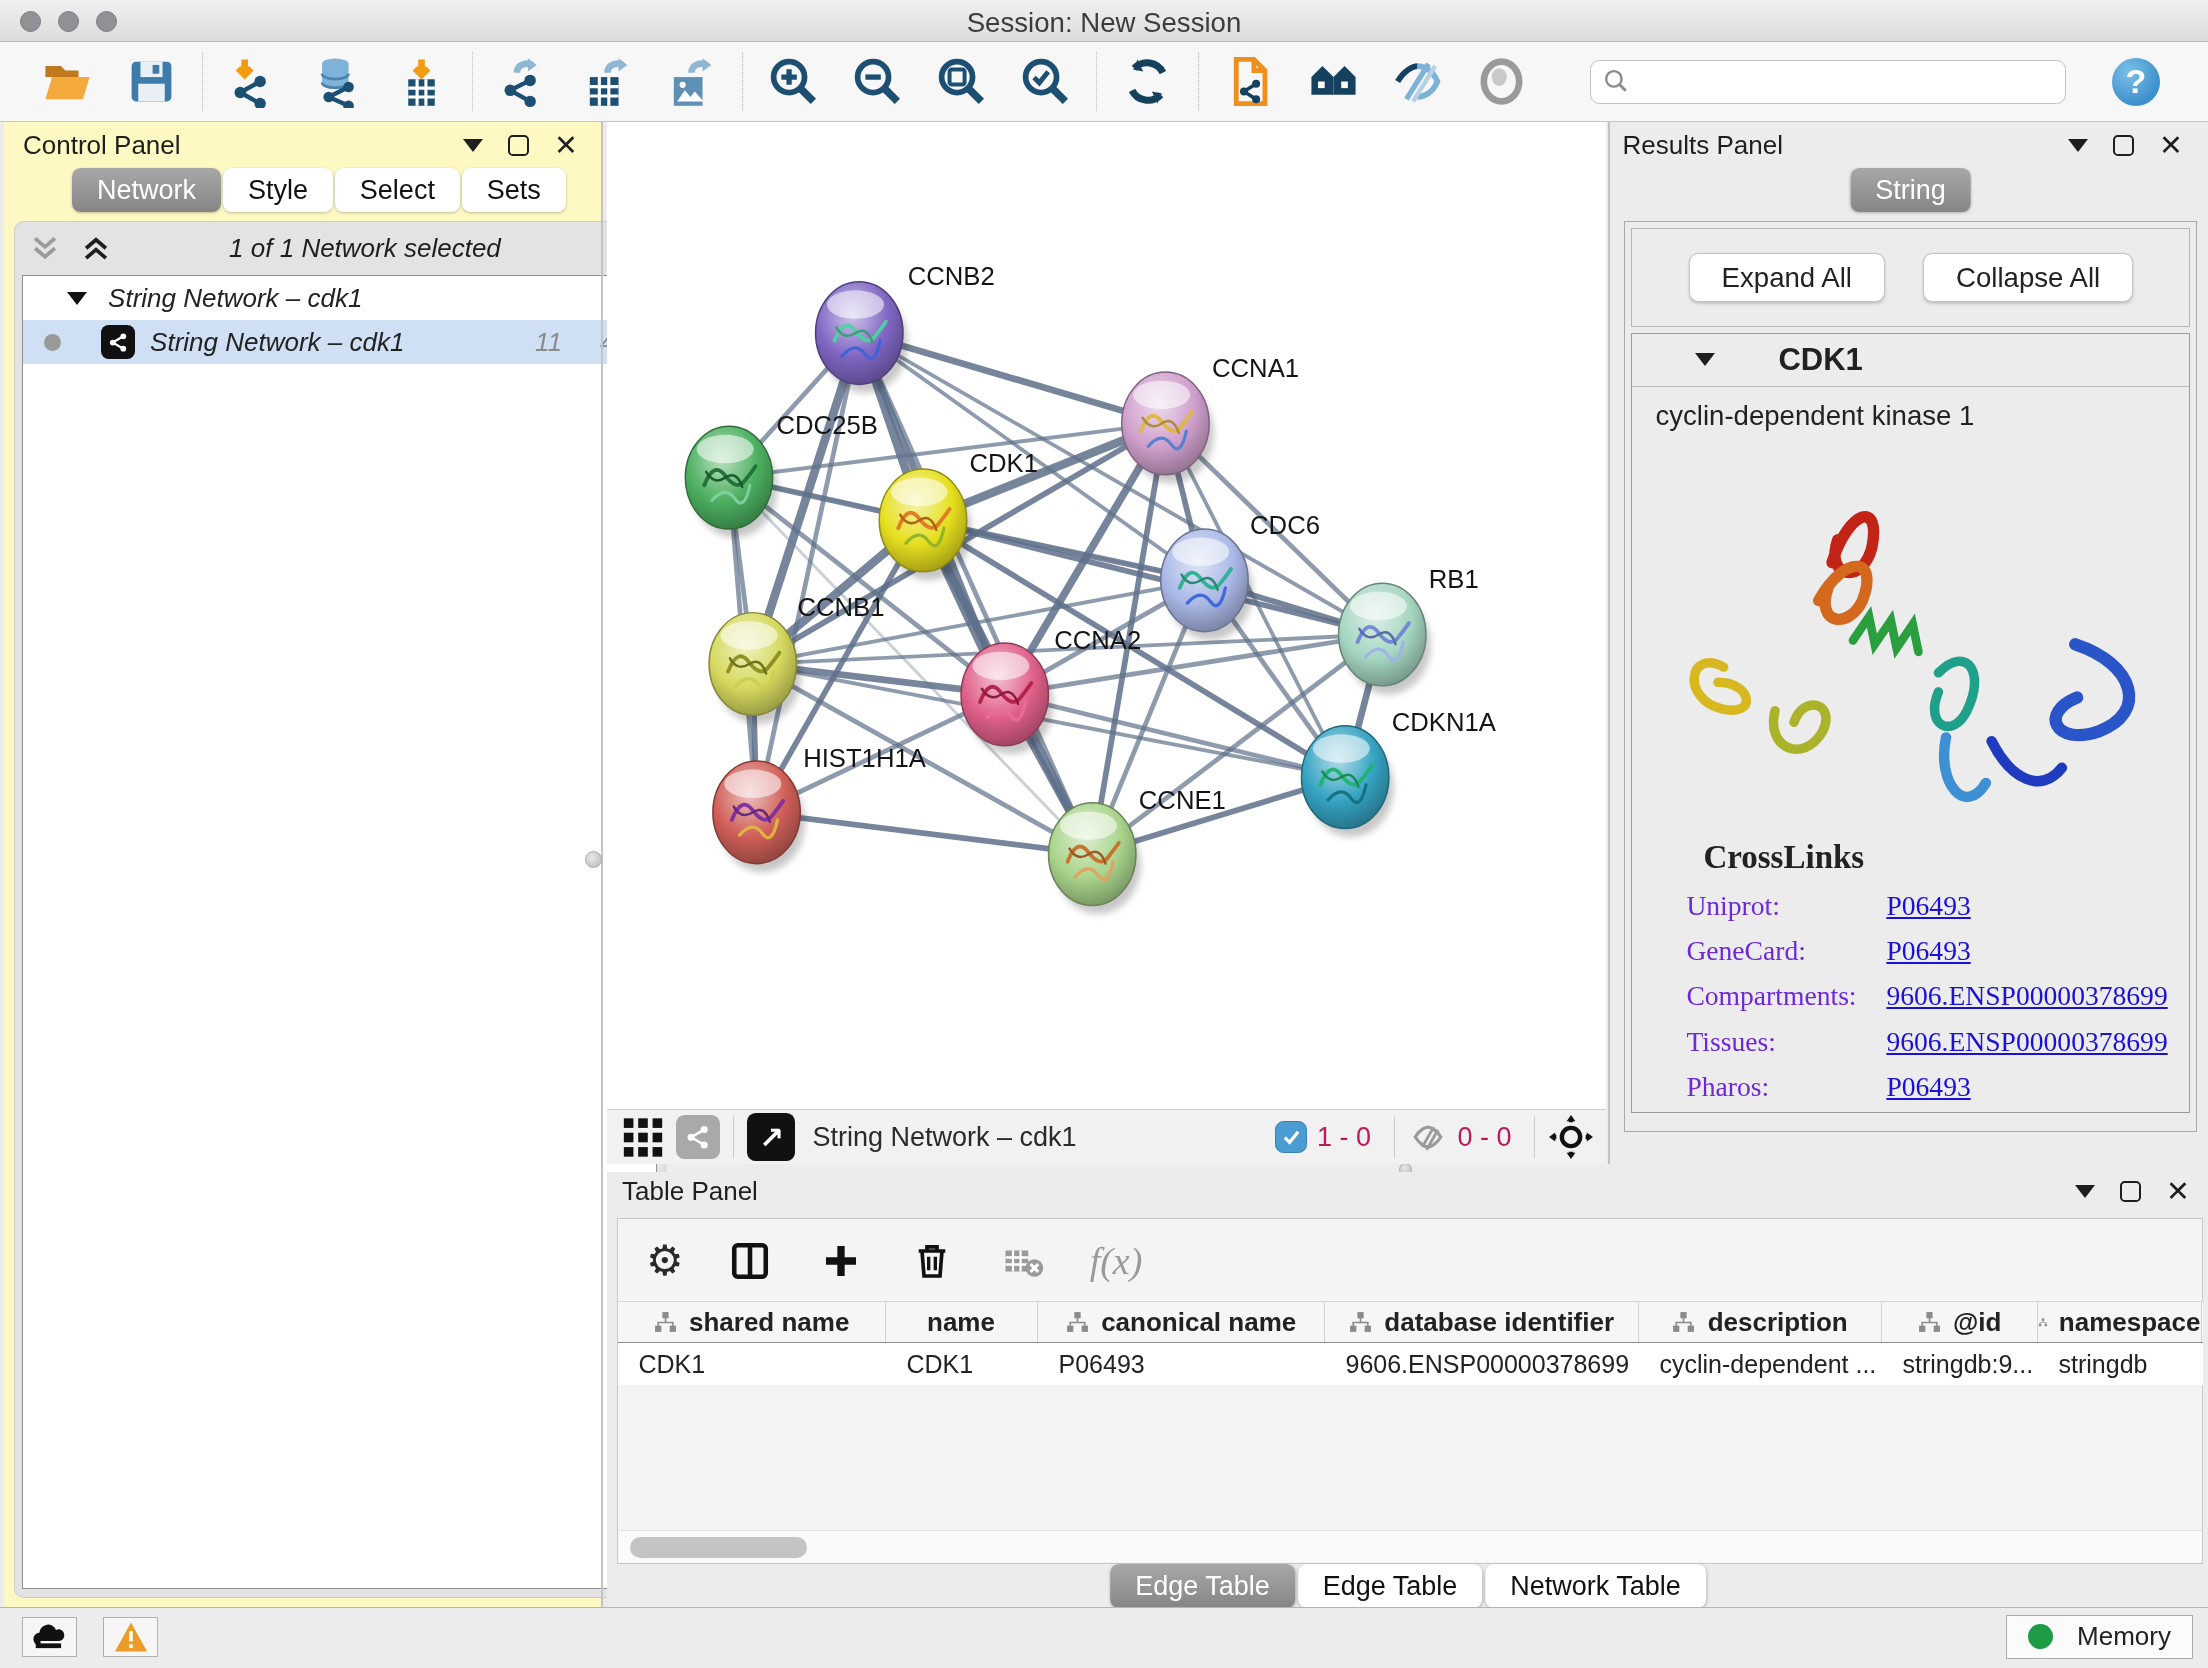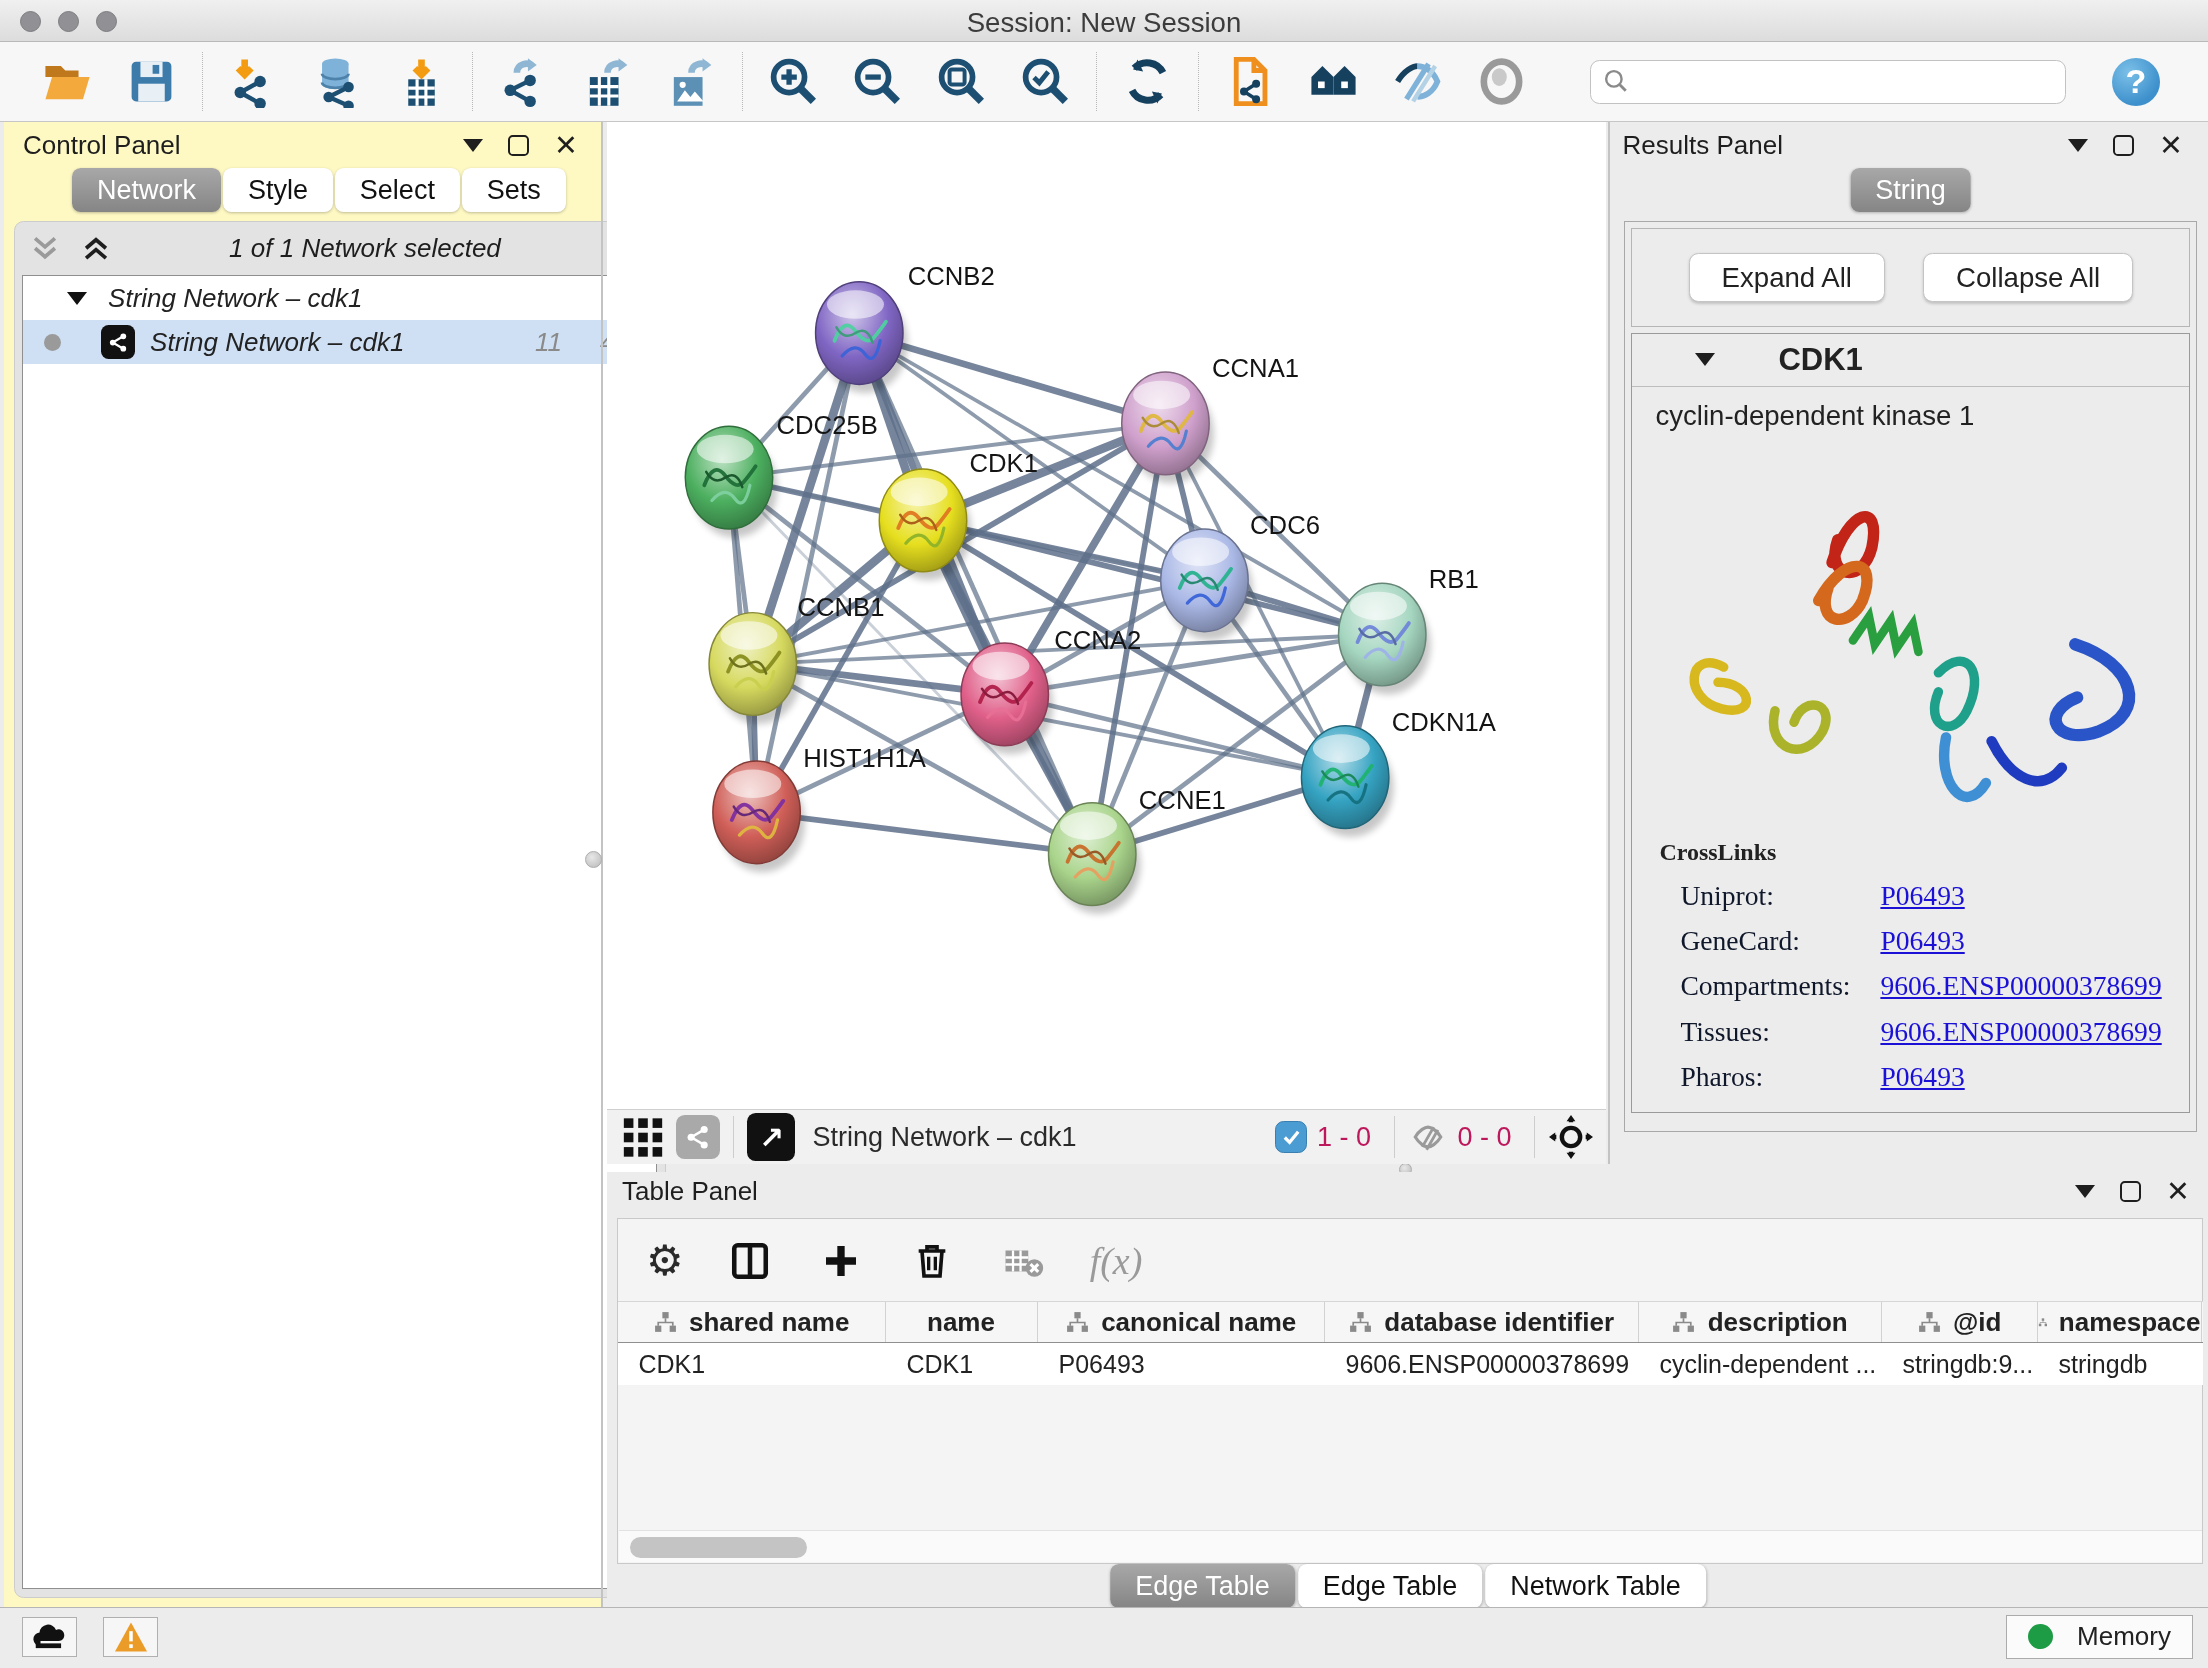--- a/index.html
+++ b/index.html
@@ -87,23 +87,23 @@
     display:flex; align-items:center; justify-content:center; gap:38px; }
   .rp-btn { height:49px; padding:0 32px; background:#fff; border:1px solid #c4c4c4; border-radius:9.5px;
     font-size:27.6px; display:flex; align-items:center; box-shadow:0 1.9px 2.9px rgba(0,0,0,.18); cursor:pointer; }
   #rp-entry { margin-top:5.7px; border:1px solid #9a9a9a; background:#ececec; height:780px; position:relative; }
   #rp-entry-head { height:53px; border-bottom:1px solid #bdbdbd; display:flex; align-items:center; }
   #rp-entry-head .ctl-tri { margin-left:63px; }
   #rp-entry-name { font-size:31px; font-weight:bold; margin-left:63px; }
   #rp-desc { font-size:27.6px; margin:13.3px 0 0 23px; }
   #rp-protein { margin:9.5px auto 0 auto; width:533px; height:380px; }
   #rp-cross { margin:15px 0 0 27px; font-family:"Liberation Serif","DejaVu Serif",serif; }
-  #rp-cross-title { font-size:24px; font-weight:bold; }
+  #rp-cross-title { font-size:33px; font-weight:bold;margin-left:44px; }
   .cl-row { display:flex; margin-top:13.3px; font-size:27.6px; }
-  .cl-label { width:200px; margin-left:21px; color:#0f172a; }
+  .cl-label { width:200px; margin-left:27px; color:#6d28d9; }
   .cl-link { color:#1a10d6; text-decoration:underline; cursor:pointer; }
 
   
   #table-panel { left:607px; top:1172px; width:1602px; height:436px; background:#ececec; }
   #tp-header { position:absolute; left:15px; right:19px; top:3.8px; display:flex; justify-content:space-between; align-items:center; }
   #tp-box { position:absolute; left:9.5px; top:46px; width:1586px; height:346px;
     background:#f4f4f4; border:1px solid #c9c9c9; }
   #tp-toolbar { position:absolute; left:28.5px; top:11.4px; height:61px; display:flex; align-items:center; gap:42px; }
   .tp-ic { width:49px; height:49px; display:flex; align-items:center; justify-content:center; cursor:pointer; }
   .fx { font-family:"Liberation Serif","DejaVu Serif",serif; font-style:italic; font-size:38px; color:#9a9a9a; }

